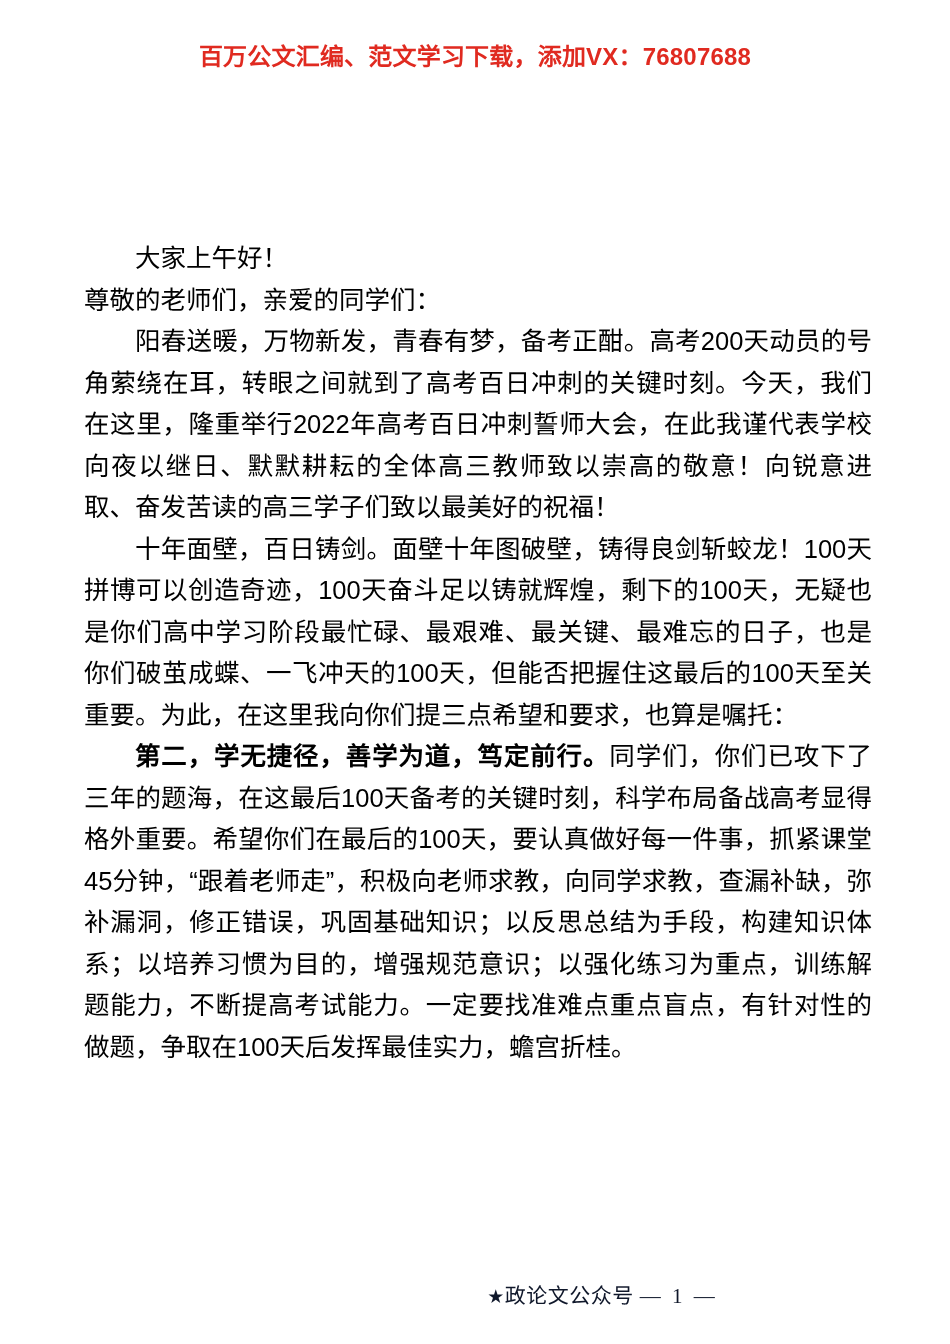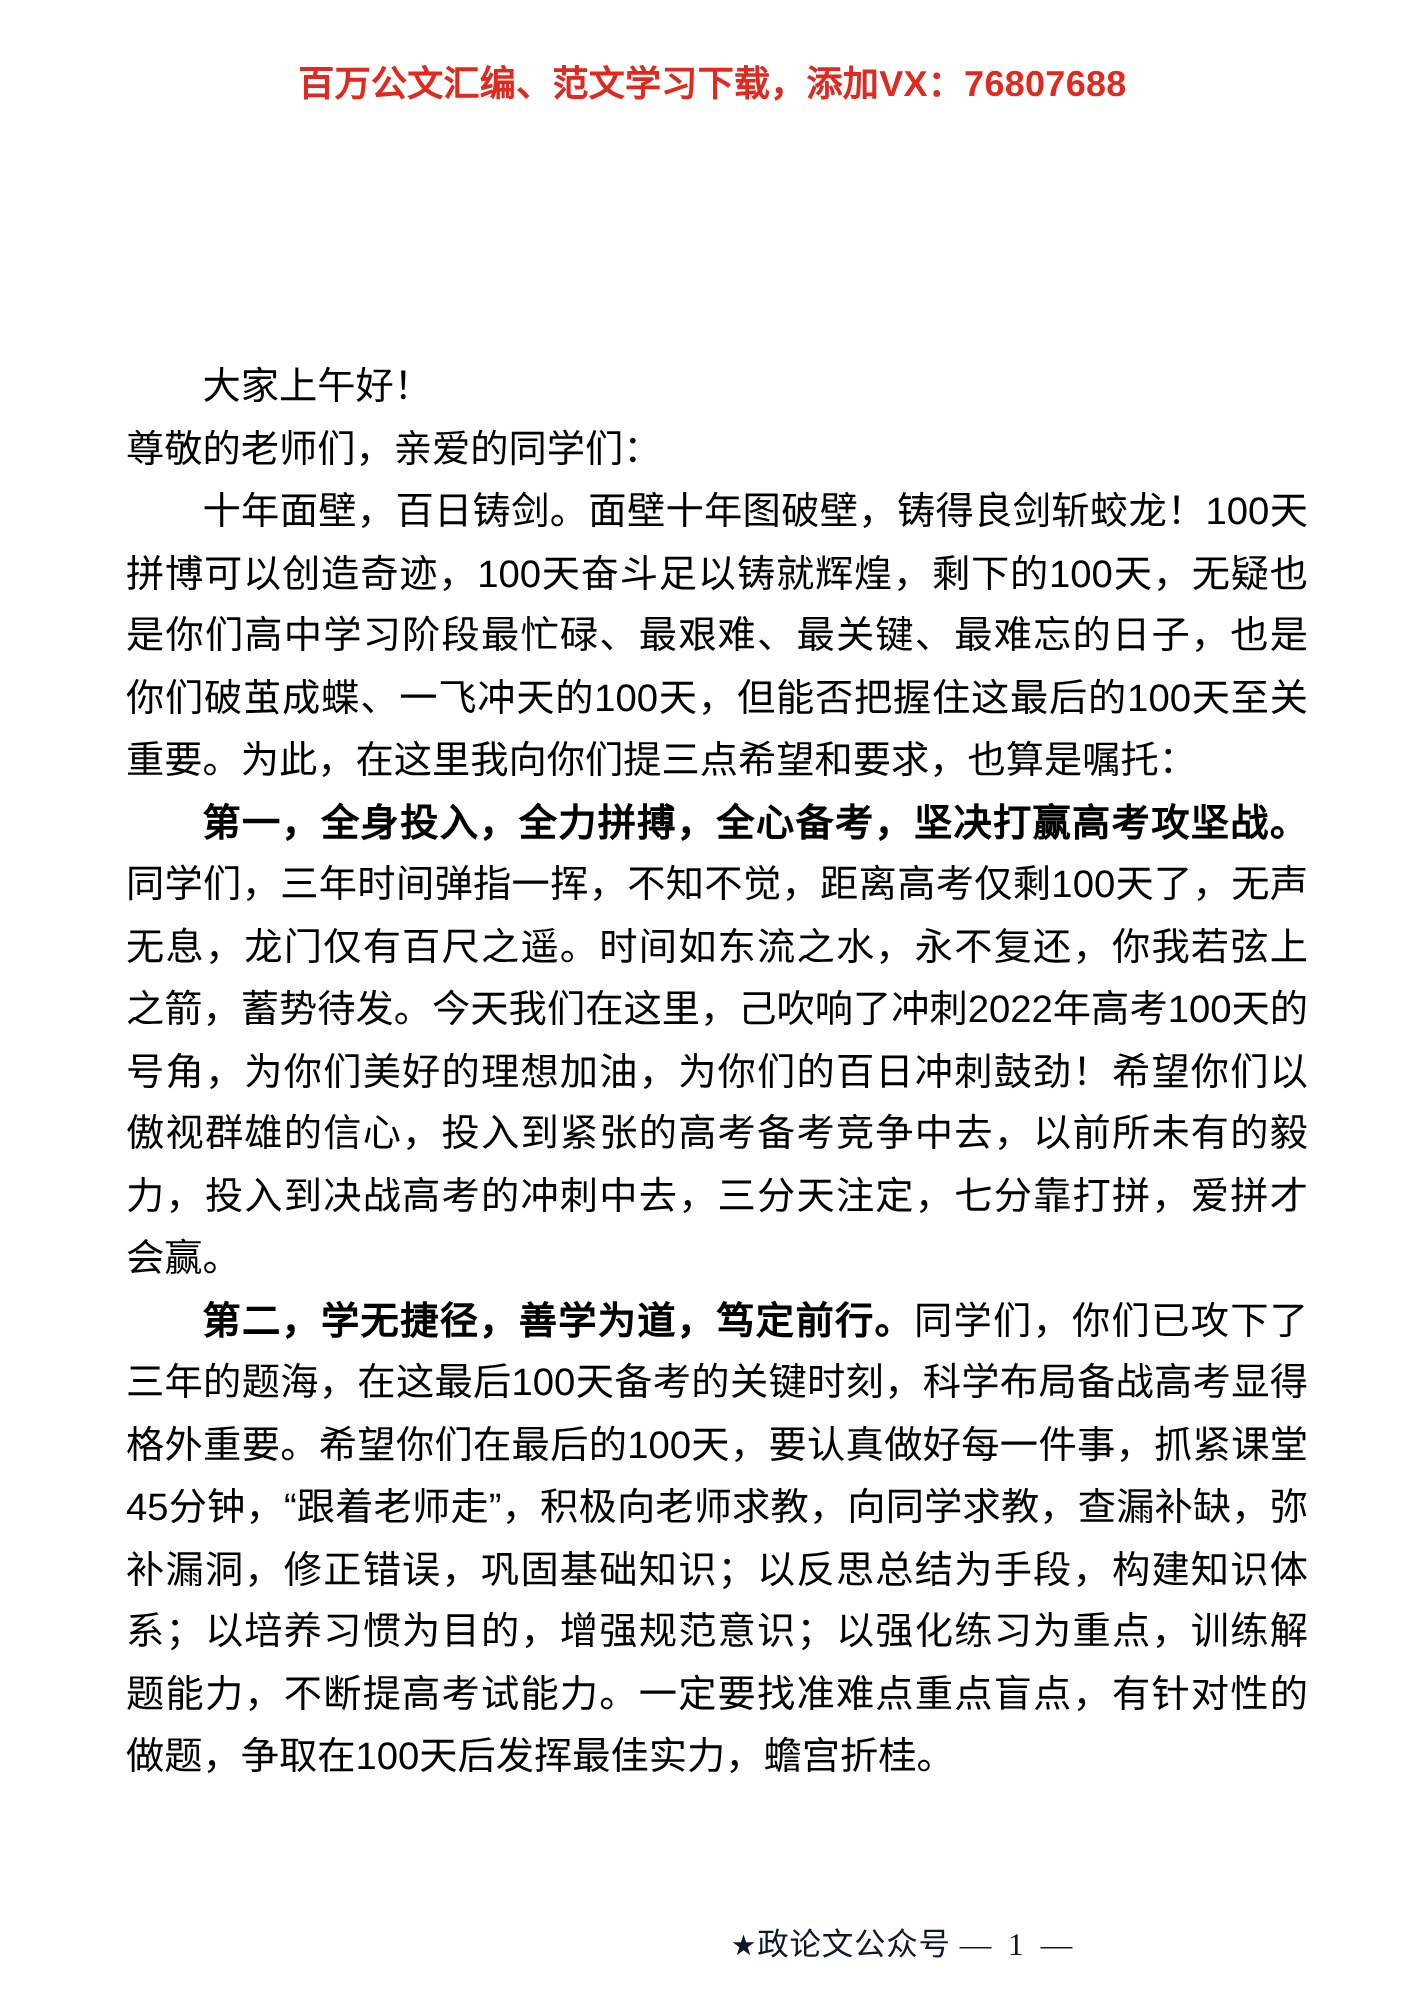--- a/index.html
+++ b/index.html
@@ -130,24 +130,24 @@
 
   <div class="promo-header">百万公文汇编、范文学习下载，添加VX：76807688</div>
 
 
   <div class="body-wrap">
 
     <p class="para indent">大家上午好！</p>
 
     <p class="para noindent">尊敬的老师们，亲爱的同学们：</p>
 
+    <p class="para indent">阳春送暖，万物新发，青春有梦，备考正酣。高考200天动员的号角萦绕在耳，转眼之间就到了高考百日冲刺的关键时刻。今天，我们在这里，隆重举行2022年高考百日冲刺誓师大会，在此我谨代表学校向夜以继日、默默耕耘的全体高三教师致以崇高的敬意！向锐意进取、奋发苦读的高三学子们致以最美好的祝福！</p>
 
     <p class="para indent">十年面壁，百日铸剑。面壁十年图破壁，铸得良剑斩蛟龙！100天拼博可以创造奇迹，100天奋斗足以铸就辉煌，剩下的100天，无疑也是你们高中学习阶段最忙碌、最艰难、最关键、最难忘的日子，也是你们破茧成蝶、一飞冲天的100天，但能否把握住这最后的100天至关重要。为此，在这里我向你们提三点希望和要求，也算是嘱托：</p>
 
-    <p class="para indent"><span class="b">第一，全身投入，全力拼搏，全心备考，坚决打赢高考攻坚战。</span><span>同学们，三年时间弹指一挥，不知不觉，距离高考仅剩100天了，无声无息，龙门仅有百尺之遥。时间如东流之水，永不复还，你我若弦上之箭，蓄势待发。今天我们在这里，己吹响了冲刺2022年高考100天的号角，为你们美好的理想加油，为你们的百日冲刺鼓劲！希望你们以傲视群雄的信心，投入到紧张的高考备考竞争中去，以前所未有的毅力，投入到决战高考的冲刺中去，三分天注定，七分靠打拼，爱拼才会赢。</span></p>
 
     <p class="para indent"><span class="b">第二，学无捷径，善学为道，笃定前行。</span><span>同学们，你们已攻下了三年的题海，在这最后100天备考的关键时刻，科学布局备战高考显得格外重要。希望你们在最后的100天，要认真做好每一件事，抓紧课堂45分钟，“跟着老师走”，积极向老师求教，向同学求教，查漏补缺，弥补漏洞，修正错误，巩固基础知识；以反思总结为手段，构建知识体系；以培养习惯为目的，增强规范意识；以强化练习为重点，训练解题能力，不断提高考试能力。一定要找准难点重点盲点，有针对性的做题，争取在100天后发挥最佳实力，蟾宫折桂。</span></p>
 
   </div>
 
   <div class="footer">
     <span class="footer-inner"><span class="footer-mark">★</span><span>政论文公众号</span><span class="footer-page">— 1 —</span></span>
   </div>
 
 </div>

